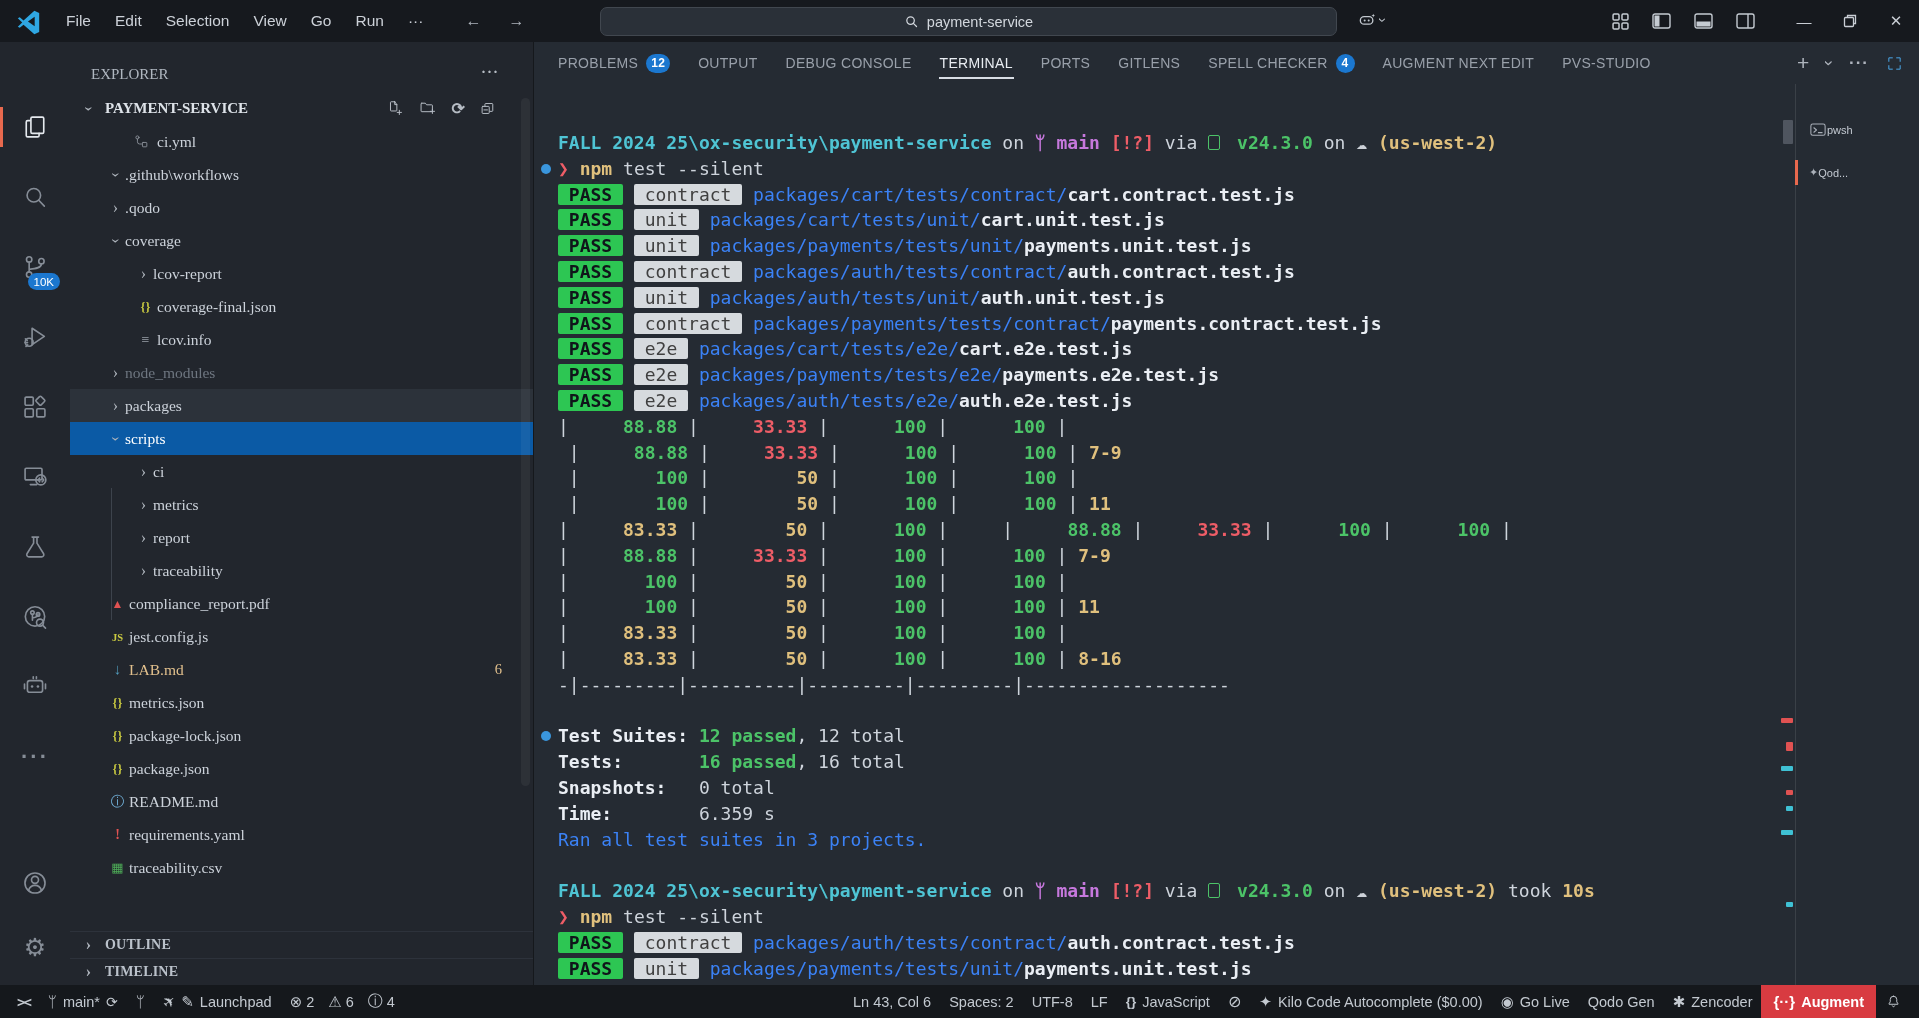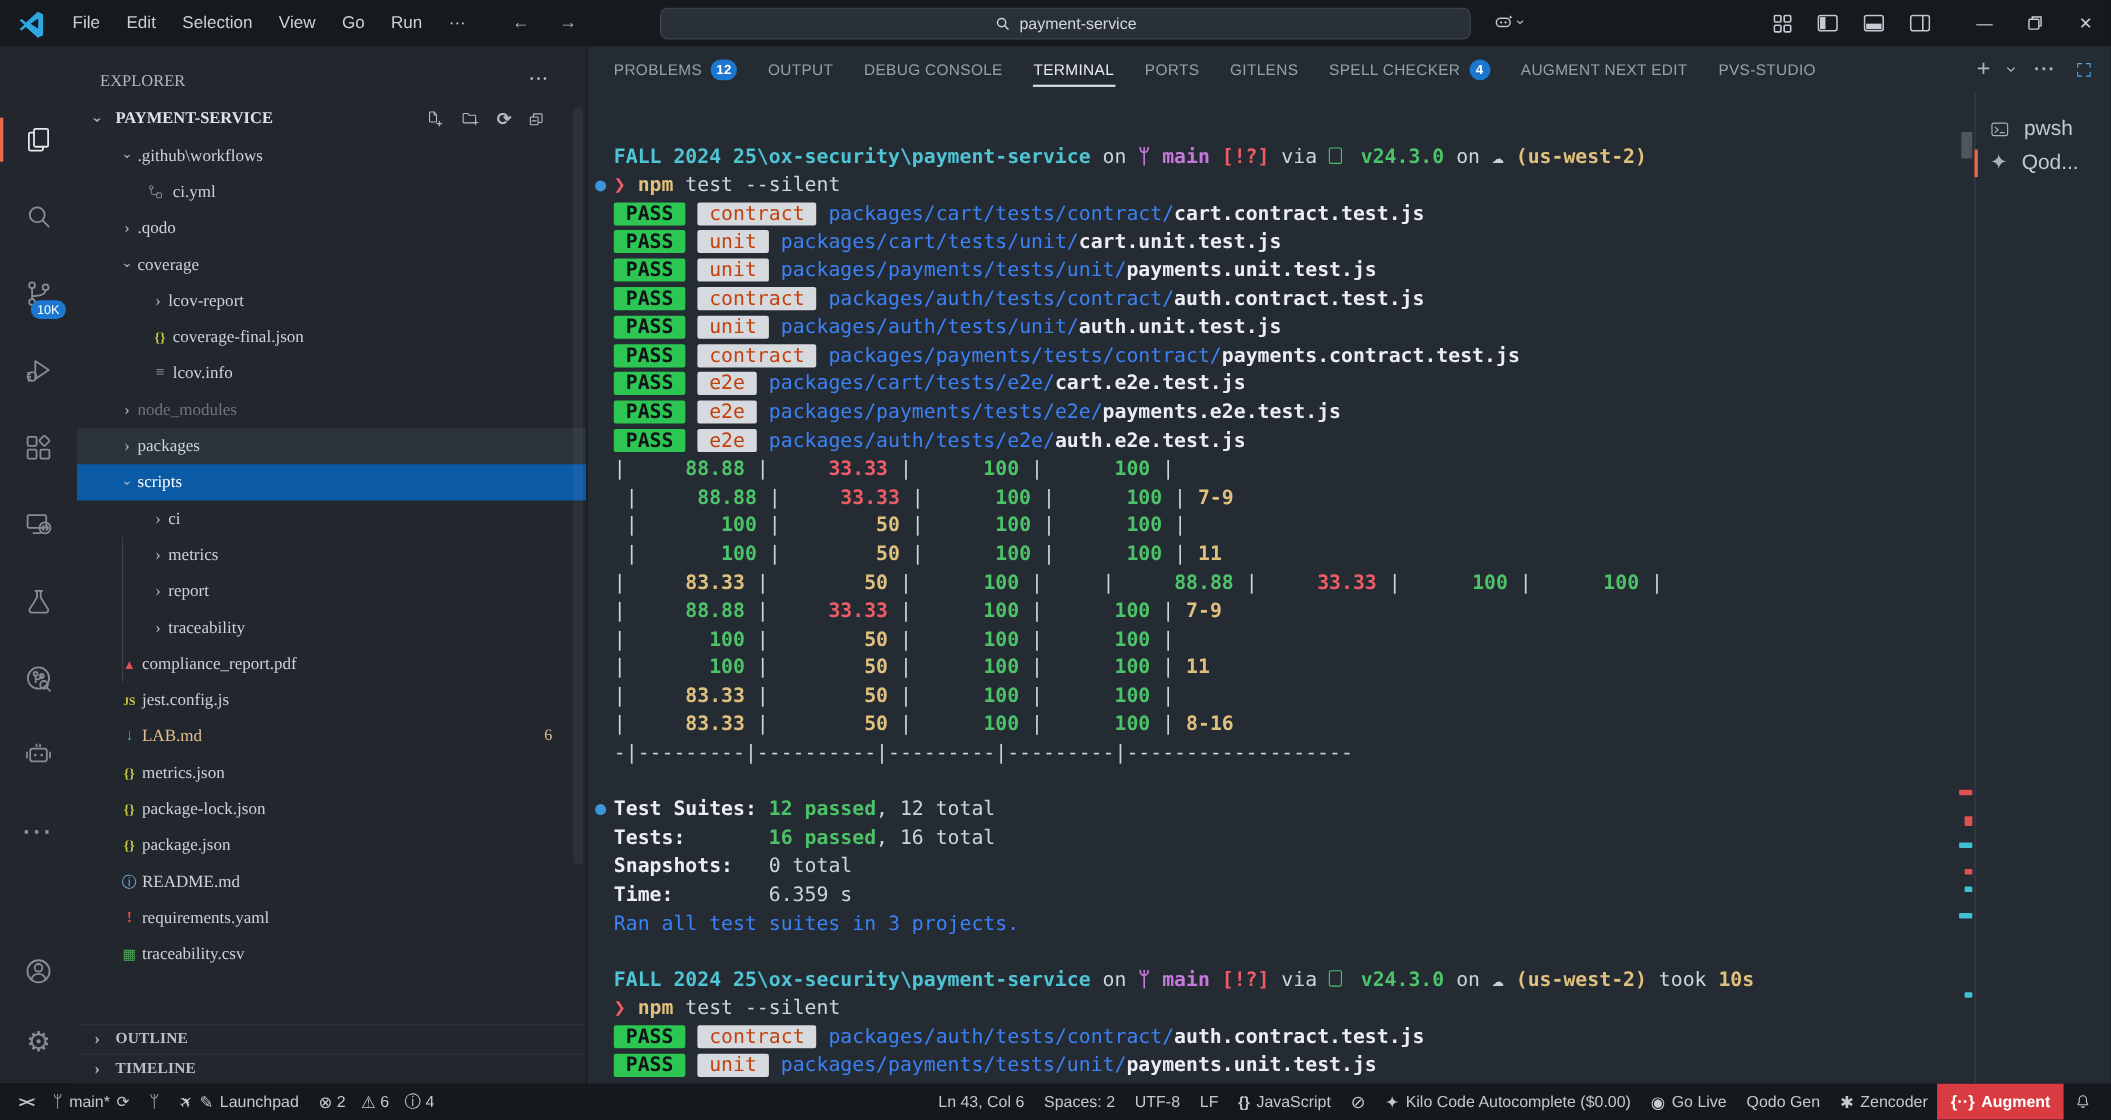--- a/index.html
+++ b/index.html
@@ -76,26 +76,26 @@
     font-family:"DejaVu Sans Mono",monospace; font-size:18px; line-height:25.8px; white-space:pre; overflow:hidden; }
   .tline { height:25.8px; position:relative; }
   .t-wh{color:#ced4dc} .t-gy{color:#3b82f6} .t-cl{color:#ccd1d8}
   .t-wb{color:#eaeef4;font-weight:700}
   .t-cy{color:var(--t-cyan);font-weight:700}
   .t-pu{color:var(--t-purple);font-weight:700}
   .t-re{color:var(--t-red);font-weight:700}
   .t-gr{color:var(--t-green);font-weight:700}
   .t-ye{color:var(--t-yellow);font-weight:700}
   .t-pass{background:var(--pass-green);color:#10151a;font-weight:700;border-radius:2px}
-  .t-tag{background:#d6dade;color:#c2410c;border-radius:2px}
+  .t-tag{background:#d6dade;color:#404040;border-radius:2px}
   .t-tofu{display:inline-block;width:12px;height:15px;border:1.5px solid var(--t-green);border-radius:2px;vertical-align:-1px;margin-right:6px}
   .cmd-dot{position:absolute;left:-17px;top:8px;width:10px;height:10px;border-radius:50%;background:#3a96dd}
 
   .term-side { position:absolute; right:0; top:42px; width:124px; bottom:0; border-left:1px solid #3a4047; padding-top:18px; }
-  .ts-row { height:31px; display:flex; align-items:center; gap:13px; padding-left:13px; color:#c3c9d1; font-size:19px; position:relative; }
+  .ts-row { height:31px; display:flex; align-items:center; gap:0; padding-left:13px; color:#c3c9d1; font-size:11px; position:relative;margin-top:12px; }
   .ts-row .ic { color:#aab0b9; display:flex; }
   .ts-row.active::before { content:""; position:absolute; left:-1px; top:3px; bottom:3px; width:3px; background:var(--accent); }
 
   .marks { position:absolute; right:126px; top:0; bottom:0; width:14px; }
   .mark { position:absolute; right:0; border-radius:1px; }
   .mark.red{background:var(--err-red)} .mark.cyan{background:var(--mark-cyan)} .mark.thumb{background:rgba(130,138,148,.45)}
 
   
   .statusbar { height:33px; flex:none; background:#15181c; display:flex; align-items:center; font-size:14.5px; color:#c3c9d0; padding:0 8px; }
   .sbar-left, .sbar-right { display:flex; height:100%; align-items:center; }
@@ -325,33 +325,33 @@
             <span><span style="font-size:16px">⟳</span></span>
             <span>
               <svg width="17" height="17" viewBox="0 0 24 24" fill="none" stroke="currentColor" stroke-width="1.4" stroke-linecap="round" stroke-linejoin="round">
                 <rect x="3" y="9" width="10" height="10" rx="1"></rect>
                 <path d="M7 9V6a1 1 0 0 1 1-1h9a1 1 0 0 1 1 1v9a1 1 0 0 1-1 1h-3M5.5 14h5"></path>
               </svg>
             </span>
           </span>
       </div>
       <div class="tree" id="tree">
-          <div class="trow" style="padding-left: 36px;">
-            <span class="tchev down">›</span>
-            <span>.github\workflows</span>
-          </div>
           <div class="trow" style="padding-left: 64px;">
             <span class="ficon" style="color: rgb(143, 149, 158);">
               <svg width="15" height="15" viewBox="0 0 24 24" fill="none" stroke="currentColor" stroke-width="1.4" stroke-linecap="round" stroke-linejoin="round">
                 <circle cx="5.5" cy="5.5" r="2.5"></circle>
                 <rect x="13.5" y="13.5" width="7" height="7" rx="1"></rect>
                 <path d="M5.5 8v4.5a3.5 3.5 0 0 0 3.5 3.5h3"></path>
               </svg>
             </span>
             <span>ci.yml</span>
+          </div>
+          <div class="trow" style="padding-left: 36px;">
+            <span class="tchev down">›</span>
+            <span>.github\workflows</span>
           </div>
           <div class="trow" style="padding-left: 36px;">
             <span class="tchev">›</span>
             <span>.qodo</span>
           </div>
           <div class="trow" style="padding-left: 36px;">
             <span class="tchev down">›</span>
             <span>coverage</span>
           </div>
           <div class="trow" style="padding-left: 64px;">

